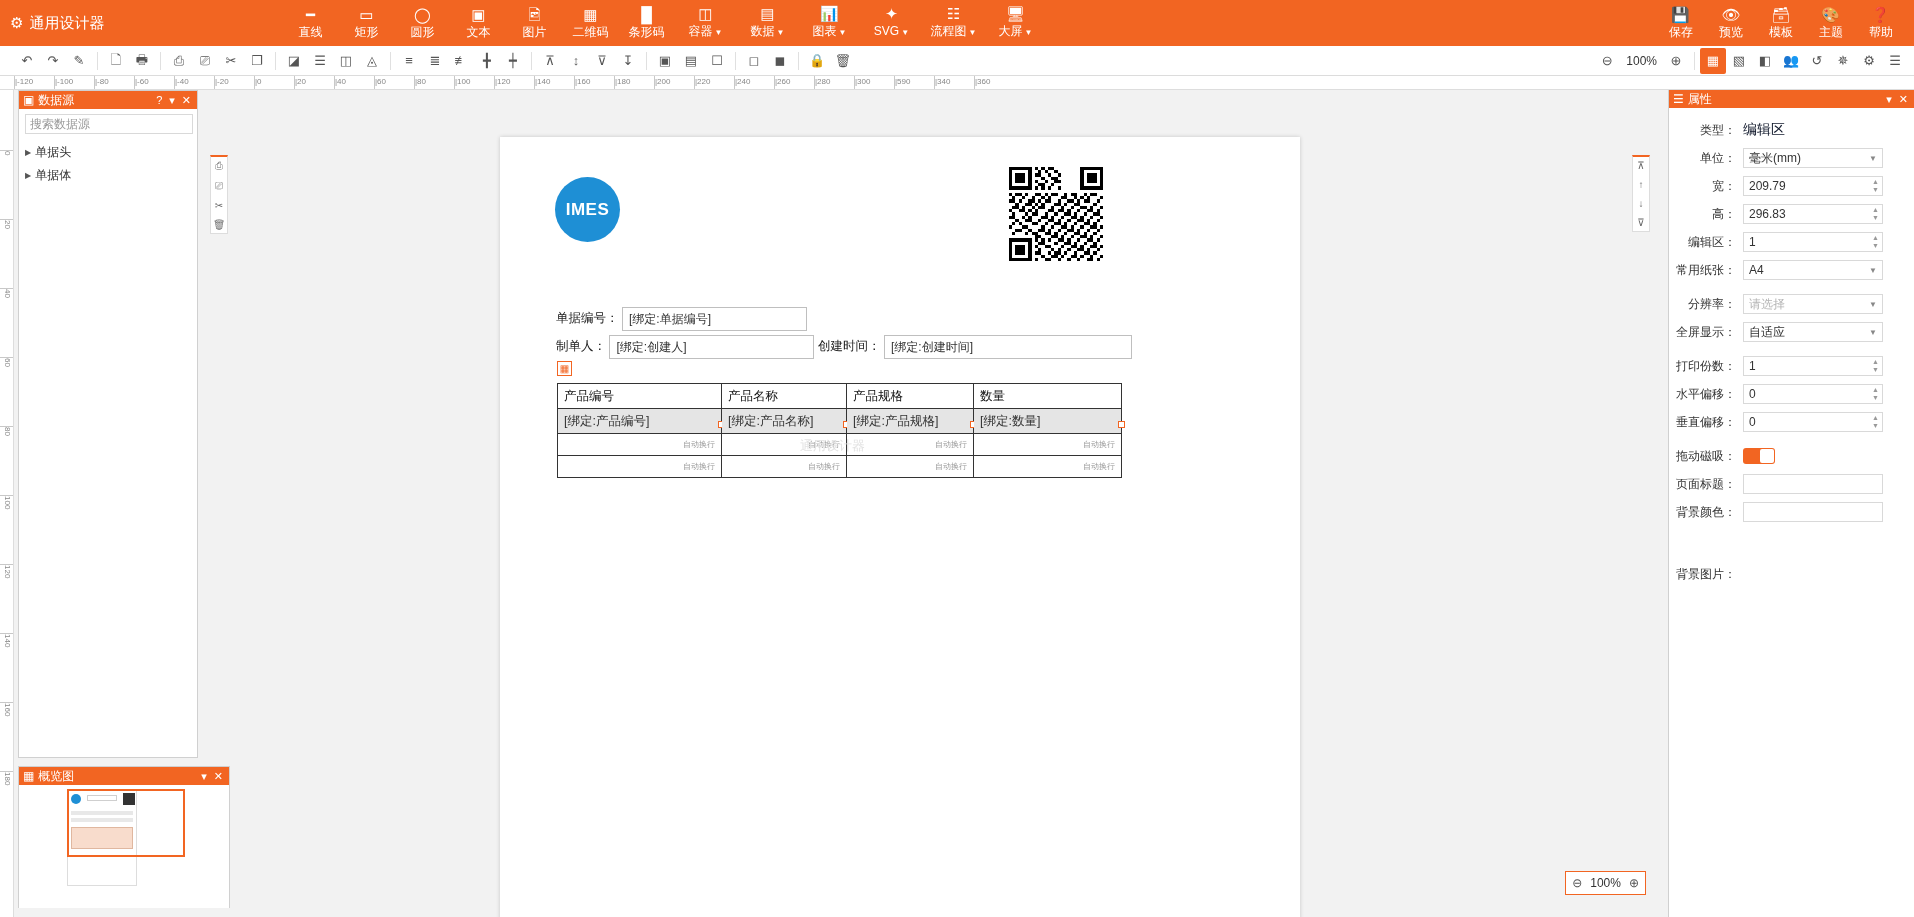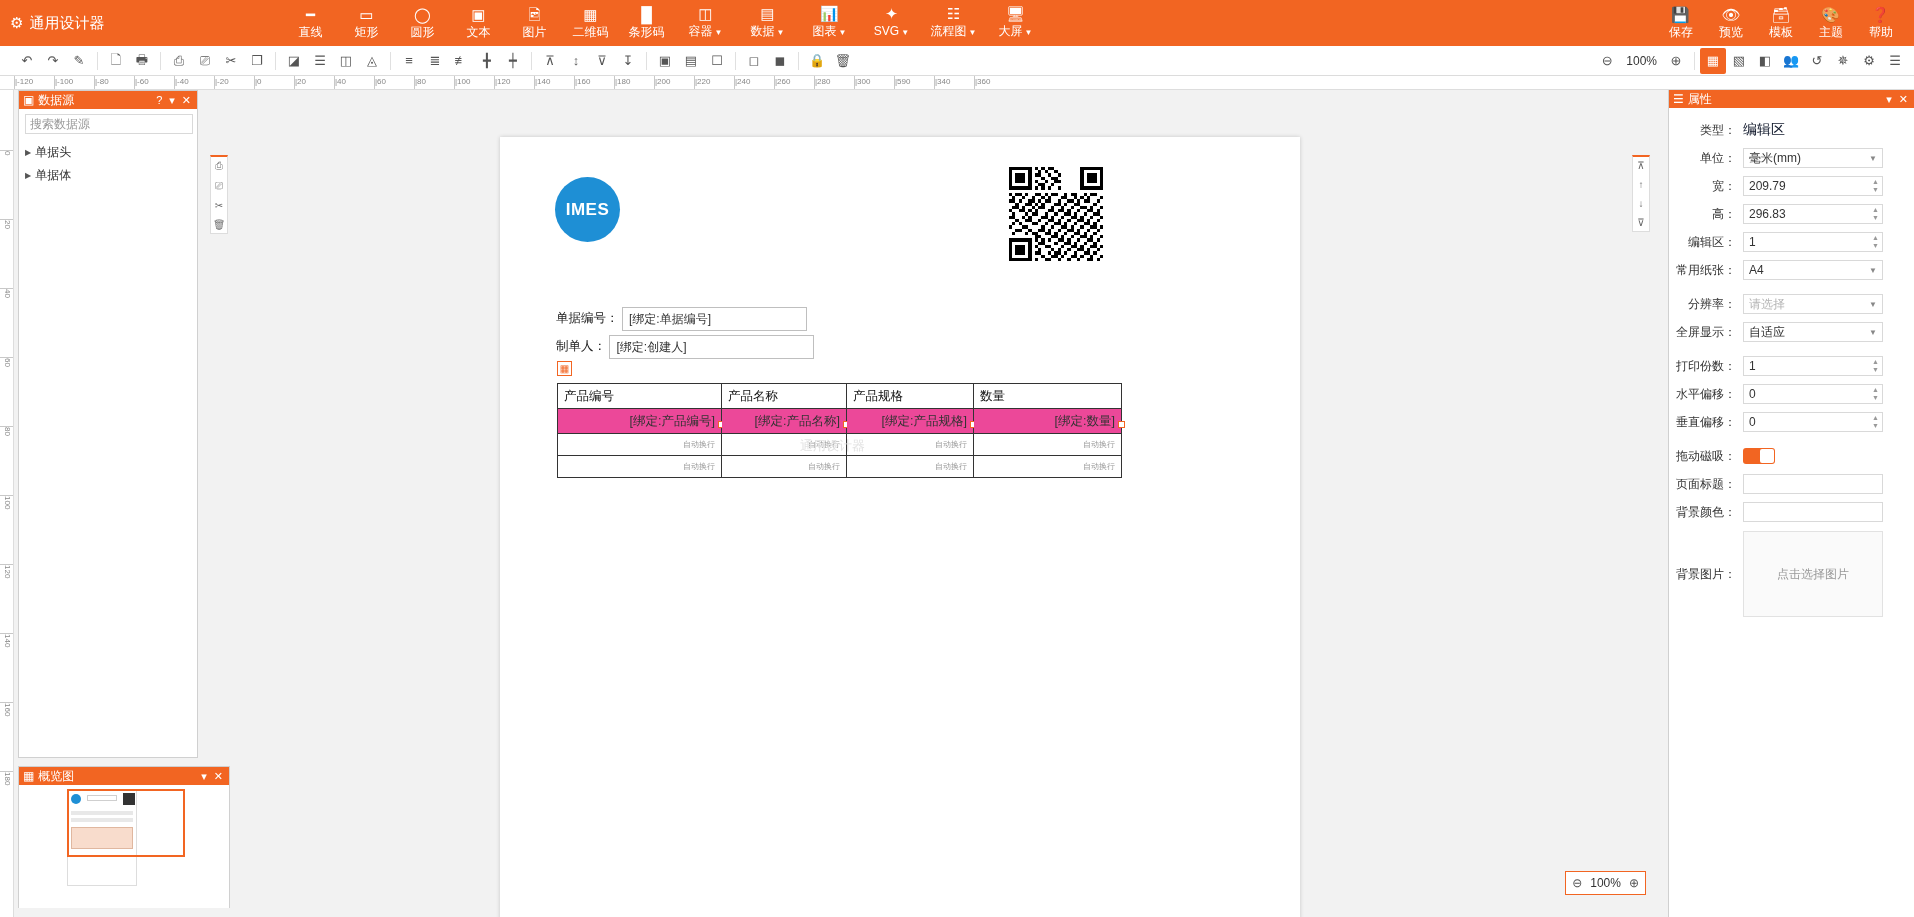--- a/index.html
+++ b/index.html
@@ -127,21 +127,21 @@
     border: 1px solid #bfbfbf; height: 24px; display: inline-flex; align-items: center;
     padding-left: 6px; font-size: 12px; color: #333; vertical-align: middle;
   }
 
   .tbl {
     position: absolute; left: 57px; top: 246px; width: 565px;
     border-collapse: collapse; font-size: 12.5px;
   }
   .tbl td { border: 1px solid #333; height: 25px; padding: 0 6px; }
   .tbl tr.hdr td { font-weight: normal; color: #111; }
-  .tbl tr.bind td { background: #ec4899; position: relative; text-align: right; }
+  .tbl tr.bind td { background: #e5e5e5; position: relative; }
   .tbl tr.auto td { text-align: right; font-size: 8px; color: #9a9a9a; height: 22px; }
   .handle-dot {
     position: absolute; right: -4px; top: 50%; width: 7px; height: 7px;
     background: #fff; border: 1px solid #f26522;
   }
   .watermark {
     position: absolute; left: 300px; top: 300px; font-size: 13px; color: #e2e2e2;
   }
   .tbl-badge {
     position: absolute; left: 57px; top: 224px; width: 15px; height: 15px;
@@ -702,20 +702,24 @@
         <div class="fld-row" style="left:56px; top:170px;">
           <span class="fld-label">单据编号：</span>
           <span class="fld-box" style="width:185px;">[绑定:单据编号]</span>
         </div>
 
         <div class="fld-row" style="left:56px; top:198px;">
           <span class="fld-label">制单人：</span>
           <span class="fld-box" style="width:205px;">[绑定:创建人]</span>
         </div>
 
+        <div class="fld-row" style="left:318px; top:198px;">
+          <span class="fld-label">创建时间：</span>
+          <span class="fld-box" style="width:248px;">[绑定:创建时间]</span>
+        </div>
 
         <div class="tbl-badge">▦</div>
 
         <table class="tbl">
           <tbody>
               <tr class="hdr">
             <td style="width:164px">产品编号</td>
             <td style="width:125px">产品名称</td>
             <td style="width:127px">产品规格</td>
             <td>数量</td>
@@ -932,19 +936,18 @@
 
       <div class="prow">
         <div class="plabel">背景颜色：</div>
         <div class="pinput">
             <span></span>
           </div>
       </div>
 
       <div class="prow tall">
         <div class="plabel">背景图片：</div>
-        <div class="pimg">点击选择图片</div>
       </div>
 
     </div>
   </div>
 
 </div>
 
 </body></html>

